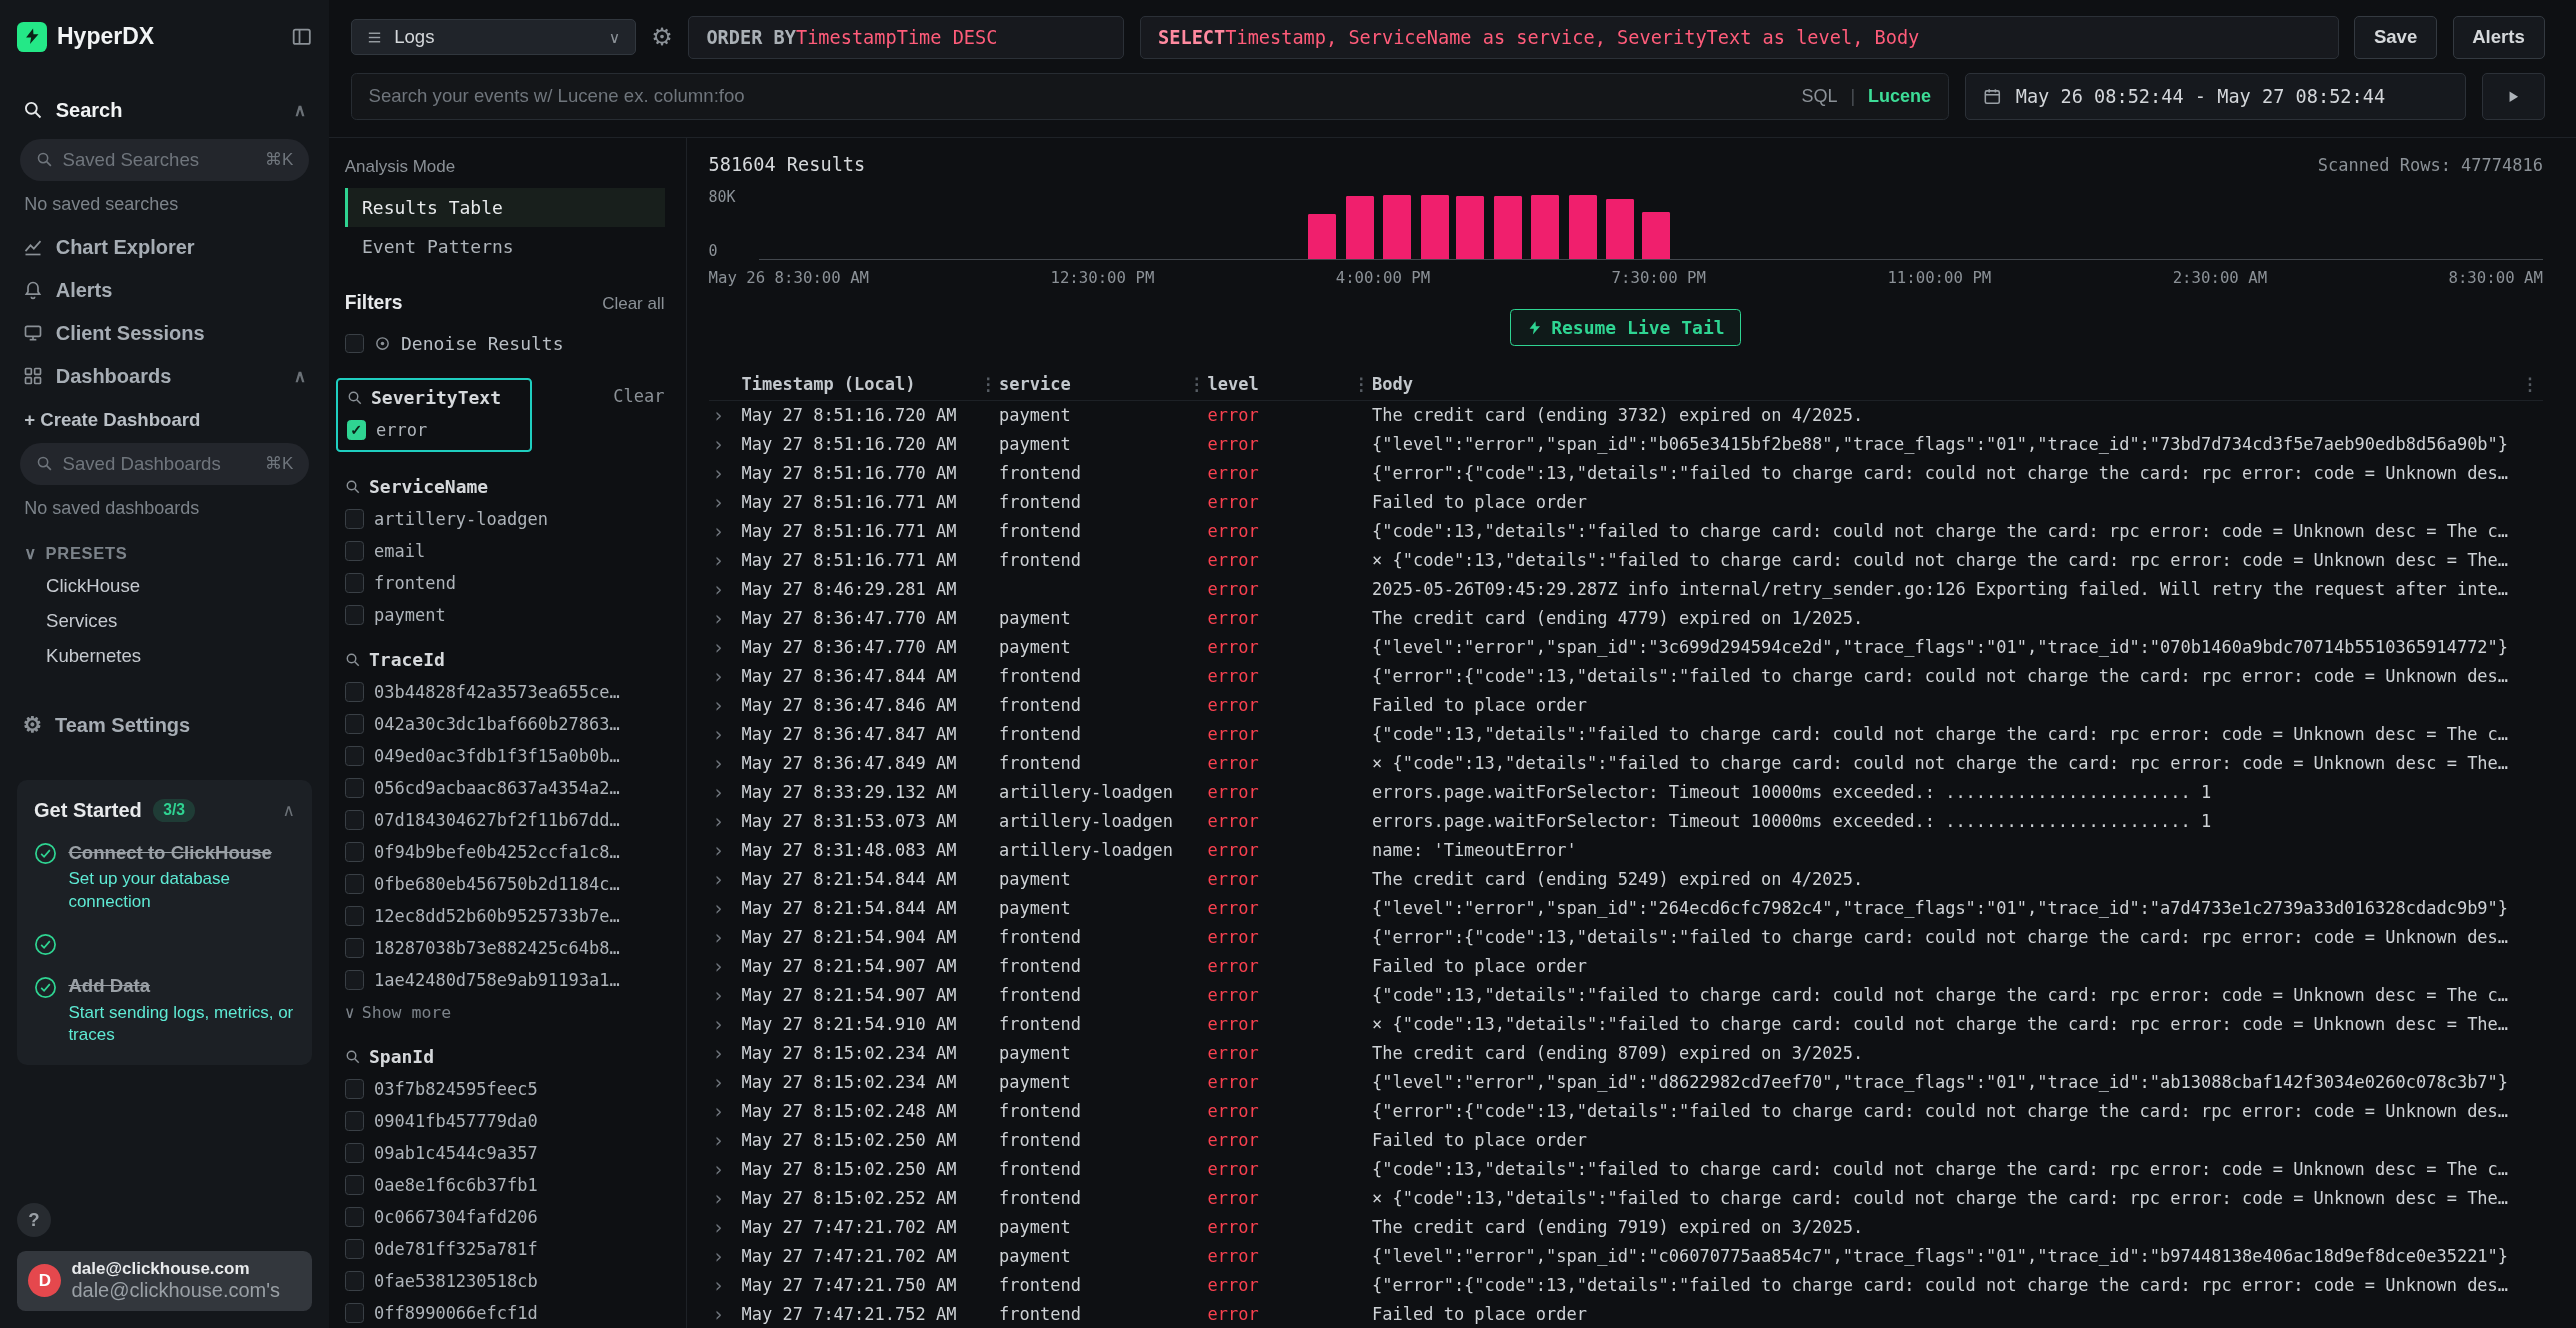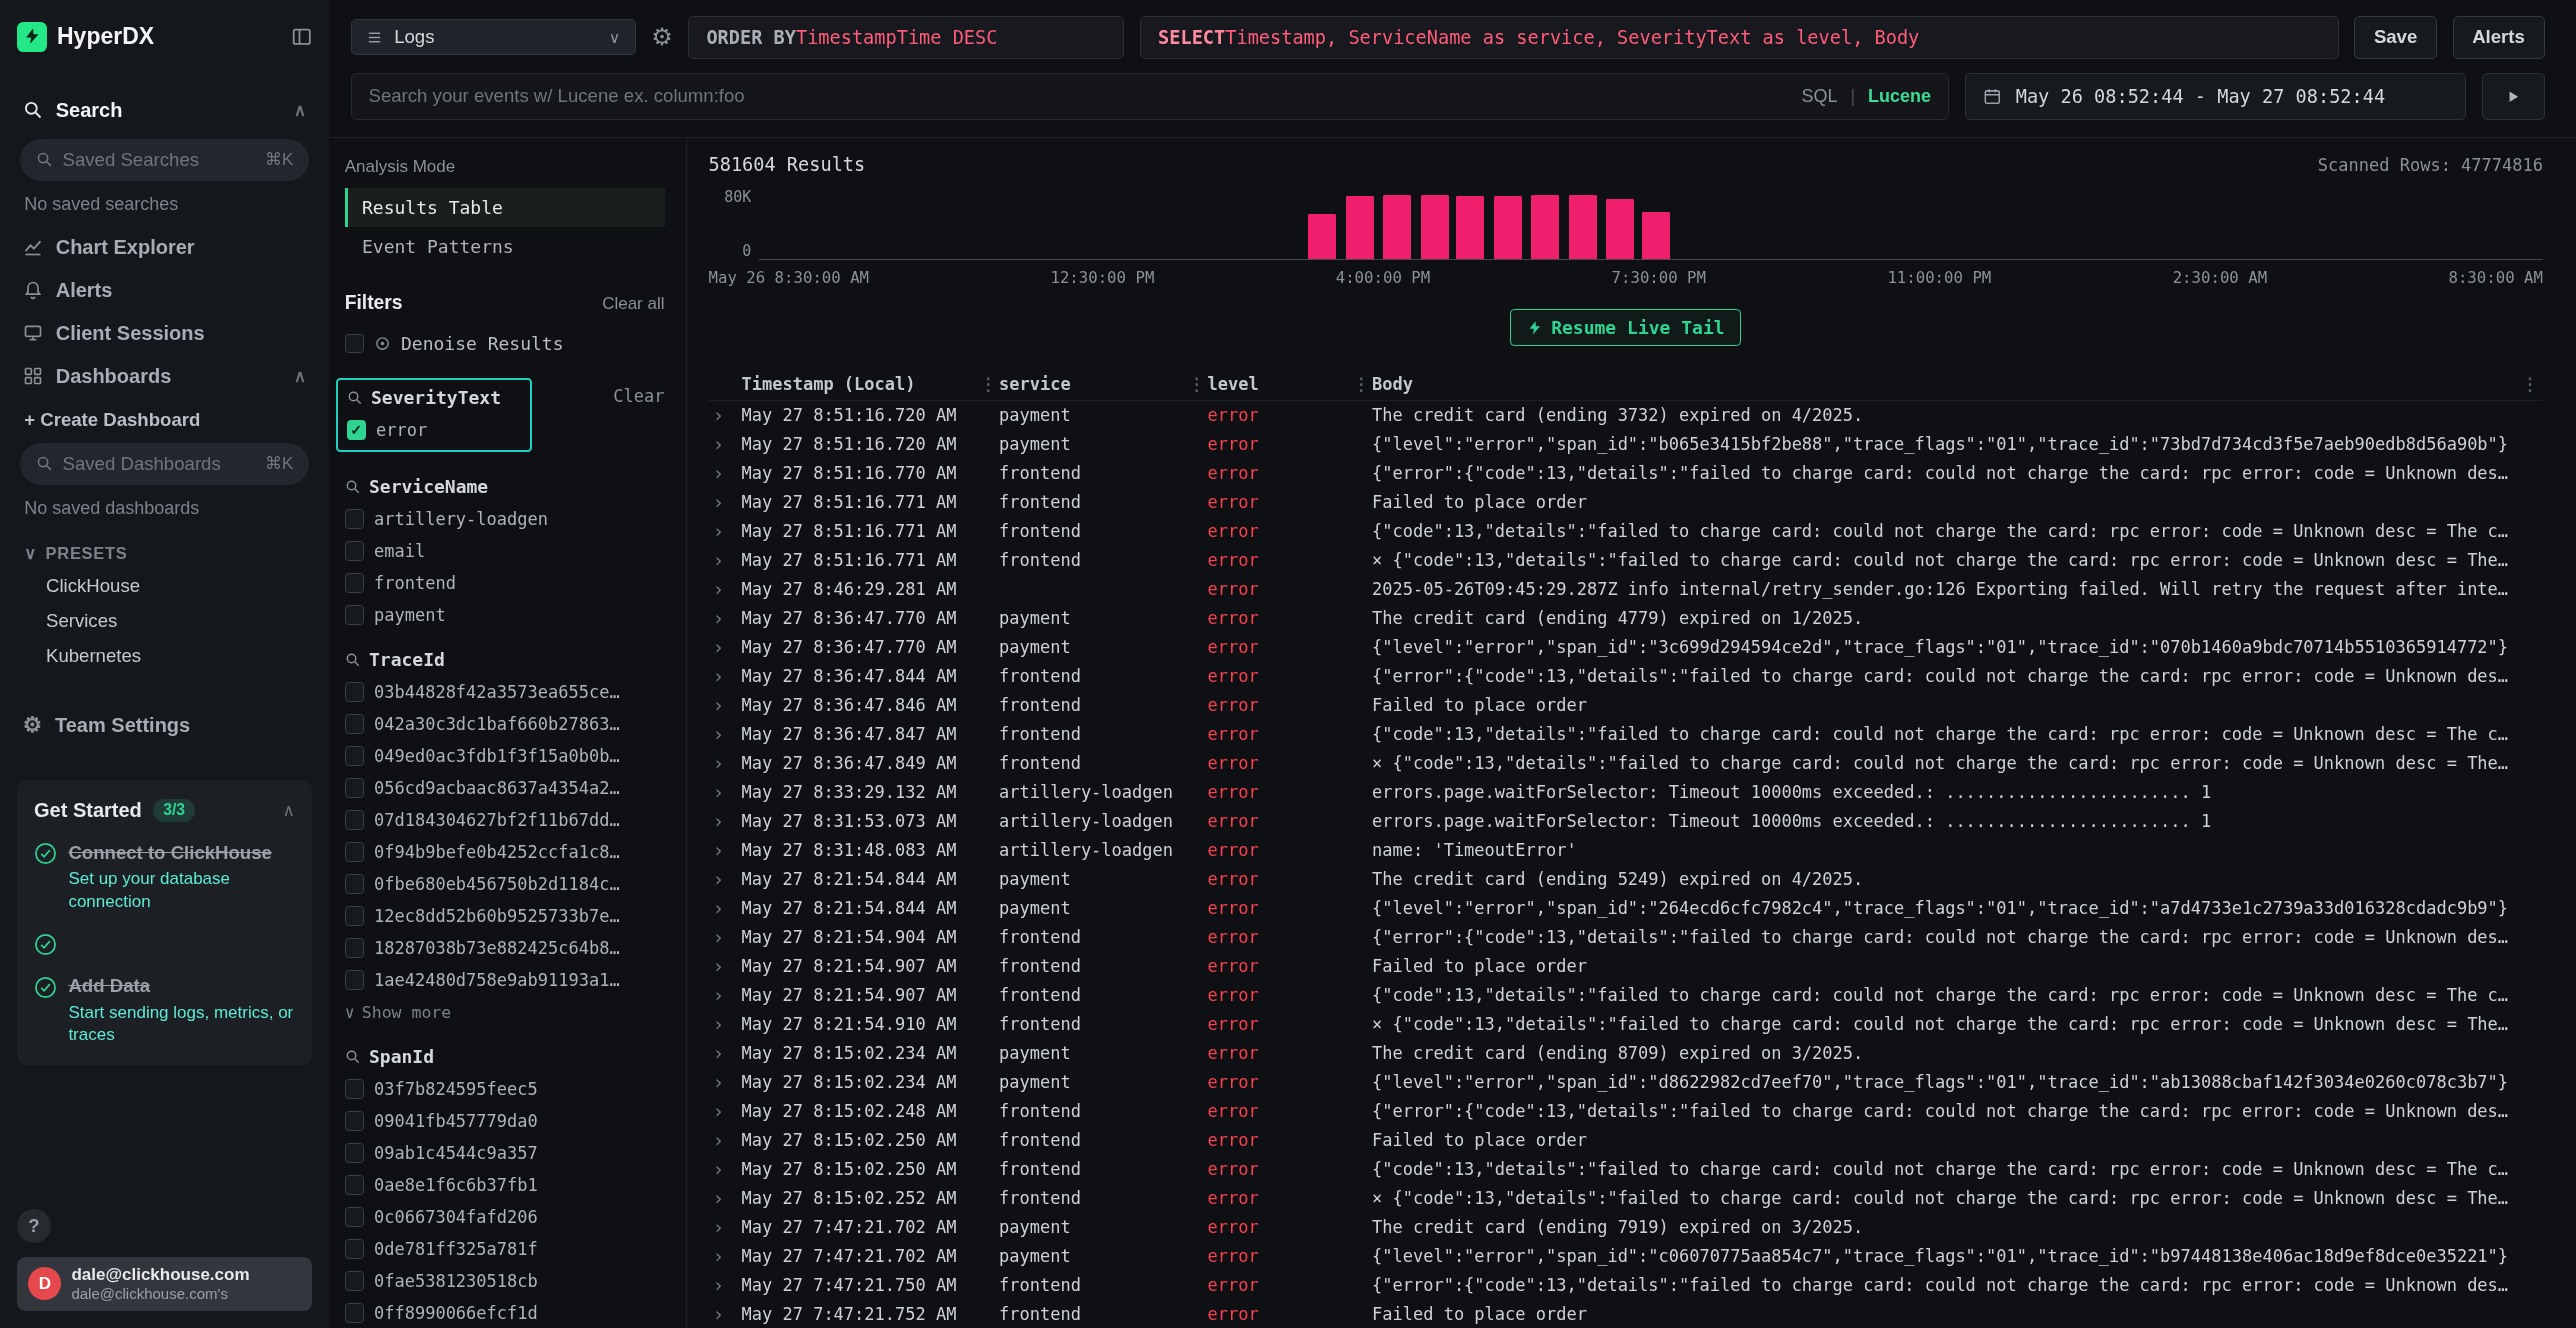--- a/index.html
+++ b/index.html
@@ -43,21 +43,21 @@
   .gs-check{color:var(--accent-green); flex:none; display:flex; margin-top:1.4px;}
   .gs-texts{display:flex; flex-direction:column; gap:4.3px; min-width:0;}
   .gs-title-t{font-size:18.6px; font-weight:bold; color:#9aa0a6; text-decoration:line-through; line-height:1.25;}
   .gs-desc{font-size:17px; color:#5eead4; line-height:1.3;}
   .side-bottom{margin-top:auto; padding-top:14.3px;}
   .help-btn{width:34px; height:34px; border-radius:50%; background:#272b30; color:#9aa0a6; font-size:18.6px; font-weight:bold; display:flex; align-items:center; justify-content:center; margin-bottom:14.3px;}
   .user-pill{display:flex; align-items:center; gap:10px; background:#33373d; border-radius:8.6px; padding:8.6px 11.4px;}
   .avatar{width:33px; height:33px; border-radius:50%; background:var(--avatar-red); color:#fff; font-weight:bold; font-size:17px; display:flex; align-items:center; justify-content:center; flex:none;}
   .user-texts{display:flex; flex-direction:column; min-width:0;}
   .user-email{font-size:17px; font-weight:bold; color:#e8eaec; white-space:nowrap; overflow:hidden; text-overflow:ellipsis;}
-  .user-sub{font-size:15px; color:#9aa0a6; white-space:nowrap; overflow:hidden; text-overflow:ellipsis;}
+  .user-sub{font-size:20px; color:#9aa0a6; white-space:nowrap; overflow:hidden; text-overflow:ellipsis;}
 
   
   .right{flex:1; display:flex; flex-direction:column; min-width:0;}
   .topbar{padding:15.7px 31.5px 2.9px 21.5px;}
   .tb-row{display:flex; align-items:center; gap:15.7px; margin-bottom:14.3px;}
   .src-select{width:285px; height:36px; background:#20242a; border:0.7px solid #31373e; border-radius:5px; display:flex; align-items:center; gap:11.4px; padding:0 14.3px; font-size:18.6px; color:#d5d8db;}
   .src-select .chev{margin-left:auto; color:var(--muted); font-size:15.7px;}
   .icon-btn{color:#8b9197; font-size:24px; display:flex; align-items:center;}
   .query-box{flex:1; height:43px; background:var(--input-bg); border:0.7px solid #2b3037; border-radius:5px; display:flex; align-items:center; padding:0 17px; font-size:18.6px; white-space:nowrap; overflow:hidden; min-width:0;}
   .q-key{color:#ff8aa0; font-weight:bold;}
@@ -94,21 +94,21 @@
   .facet-clear{position:absolute; right:0; top:8.6px; color:#8b9197; font-size:17px; font-family:"DejaVu Sans Mono",monospace;}
   .facet-item{display:flex; align-items:center; gap:10px; margin-top:12px; min-width:0;}
   .facet-item-label{font-family:"DejaVu Sans Mono",monospace; font-size:17px; color:#aeb4ba; white-space:nowrap; overflow:hidden; text-overflow:ellipsis;}
   .show-more{display:flex; gap:7.2px; align-items:center; margin-top:13px; color:#7c838a; font-size:16.5px; font-family:"DejaVu Sans Mono",monospace;}
 
   .main{flex:1; min-width:0; padding:15.7px 33px 0 21.5px; display:flex; flex-direction:column; overflow:hidden;}
   .results-head{display:flex; align-items:baseline;}
   .results-count{font-family:"DejaVu Sans Mono",monospace; font-size:18.6px; color:#d5d8db;}
   .scanned{margin-left:auto; font-family:"DejaVu Sans Mono",monospace; font-size:17px; color:#8b9197;}
   .chart{display:flex; margin-top:13px;}
-  .ygutter{width:50px; flex:none; display:flex; flex-direction:column; justify-content:space-between; align-items:flex-end; padding-right:7.2px; font-family:"DejaVu Sans Mono",monospace; font-size:15px; color:#8b9197; height:72px;}
+  .ygutter{width:50px; flex:none; display:flex; flex-direction:column; justify-content:space-between; align-items:flex-start; padding-right:7.2px; font-family:"DejaVu Sans Mono",monospace; font-size:15px; color:#8b9197; height:72px;}
   .plot{flex:1; position:relative; height:72px; border-bottom:1.4px solid #43484e;}
   .bar{position:absolute; bottom:0; width:28px; background:var(--bar-pink); border-radius:1.4px 1.4px 0 0;}
   .xlabels{display:flex; justify-content:space-between; margin-top:8.6px; font-family:"DejaVu Sans Mono",monospace; font-size:15.7px; color:#8b9197;gap:10px;}
   .livetail-row{display:flex; justify-content:center; margin-top:21.5px;}
   .livetail-btn{display:flex; align-items:center; gap:8.6px; border:1.4px solid var(--accent-green); color:var(--accent-green); background:rgba(47,212,146,.05); border-radius:4.3px; padding:7.2px 15.7px; font-family:"DejaVu Sans Mono",monospace; font-size:18px; font-weight:bold;justify-content:flex-end;}
   .livetail-btn .bolt{display:flex;}
   .lgrid{display:grid; grid-template-columns:33px 236px 21.5px 187px 21.5px 143px 21.5px minmax(0,1fr) 26px; align-items:center;}
   .thead{margin-top:21.5px; height:33px; font-family:"DejaVu Sans Mono",monospace; font-size:17px; font-weight:bold; color:#c3c8cd; border-bottom:0.7px solid #1d2126;}
   .col-sep{color:#565c63; text-align:center; font-size:17px;}
   .log-rows{flex:1; overflow:hidden;}

